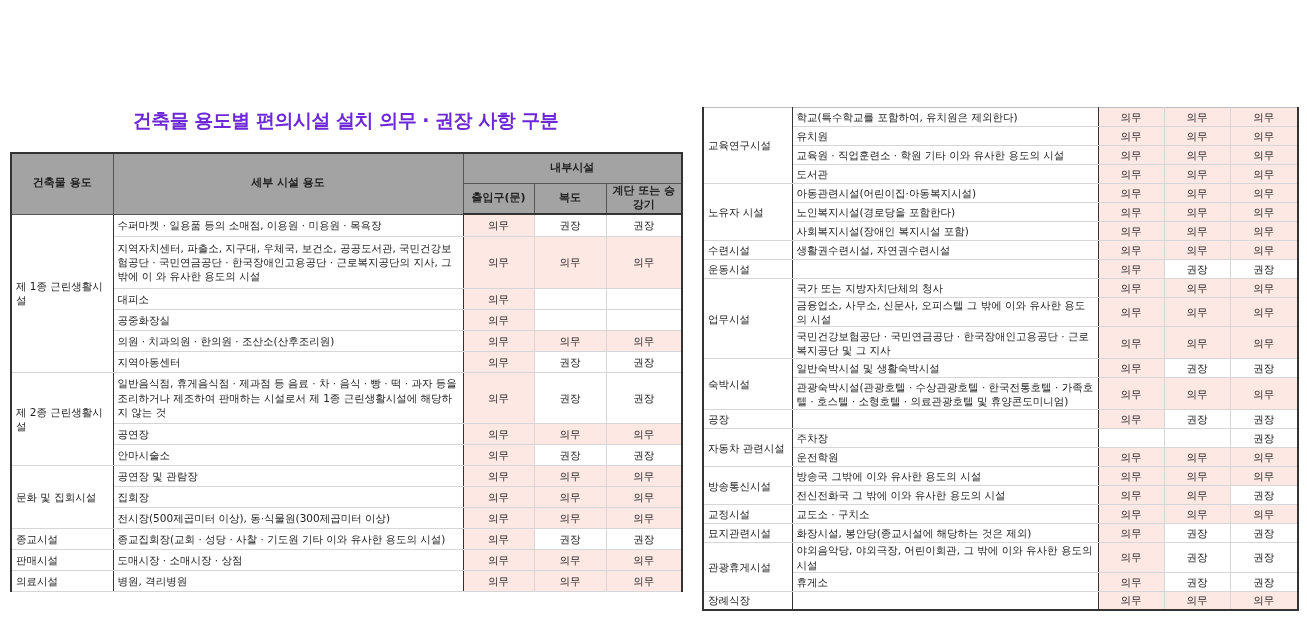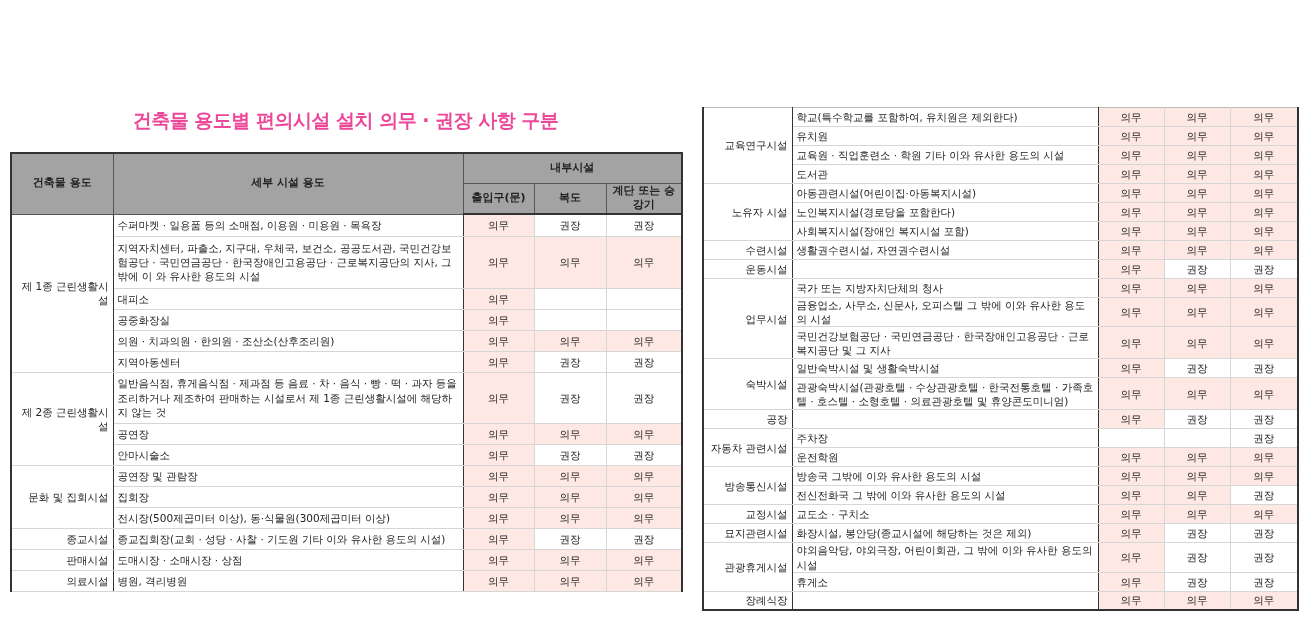--- a/index.html
+++ b/index.html
@@ -1,23 +1,23 @@
 <!DOCTYPE html>
 <html><head>
 <meta charset="utf-8">
 <style>
   html, body { margin:0; padding:0; background:#ffffff; }
   body { width:1307px; height:619px; position:relative; overflow:hidden;
          font-family:"DejaVu Sans","Liberation Sans",sans-serif; color:#222; }
   .title { position:absolute; left:10px; width:671px; top:108px; text-align:center;
-           font-size:19px; font-weight:bold; letter-spacing:-0.5px; color:#ec4899; }
+           font-size:19px; font-weight:bold; letter-spacing:-0.5px; color:#6d28d9; }
   table { border-collapse:collapse; table-layout:fixed; position:absolute; font-size:10.5px; }
   td, th { border:1px solid #d6d6d6; padding:0 4px; vertical-align:middle; line-height:1.35; }
   th { font-weight:bold; text-align:center; background:#a3a3a3; font-size:11px; }
-  .cat { text-align:right; border-right:1.5px solid #333; }
+  .cat { text-align:left; border-right:1.5px solid #333; }
   .desc { text-align:left; border-right:1.5px solid #333; }
   .v { text-align:center; }
   .v.m { background:#fde8e3; }
   #left-table { left:10px; top:152px; width:671px; border-left:2px solid #333; border-right:2px solid #333; border-top:2px solid #333; }
   #left-table thead th { border-color:#555; }
   #left-table thead tr:last-child th { border-bottom:2px solid #333; }
   #right-table { left:702px; top:107px; width:595px; border-left:2px solid #333; border-right:2px solid #333; border-bottom:2px solid #333; }
   .grp-top td { border-top:1.5px solid #bbb; }
 </style>
 </head>

